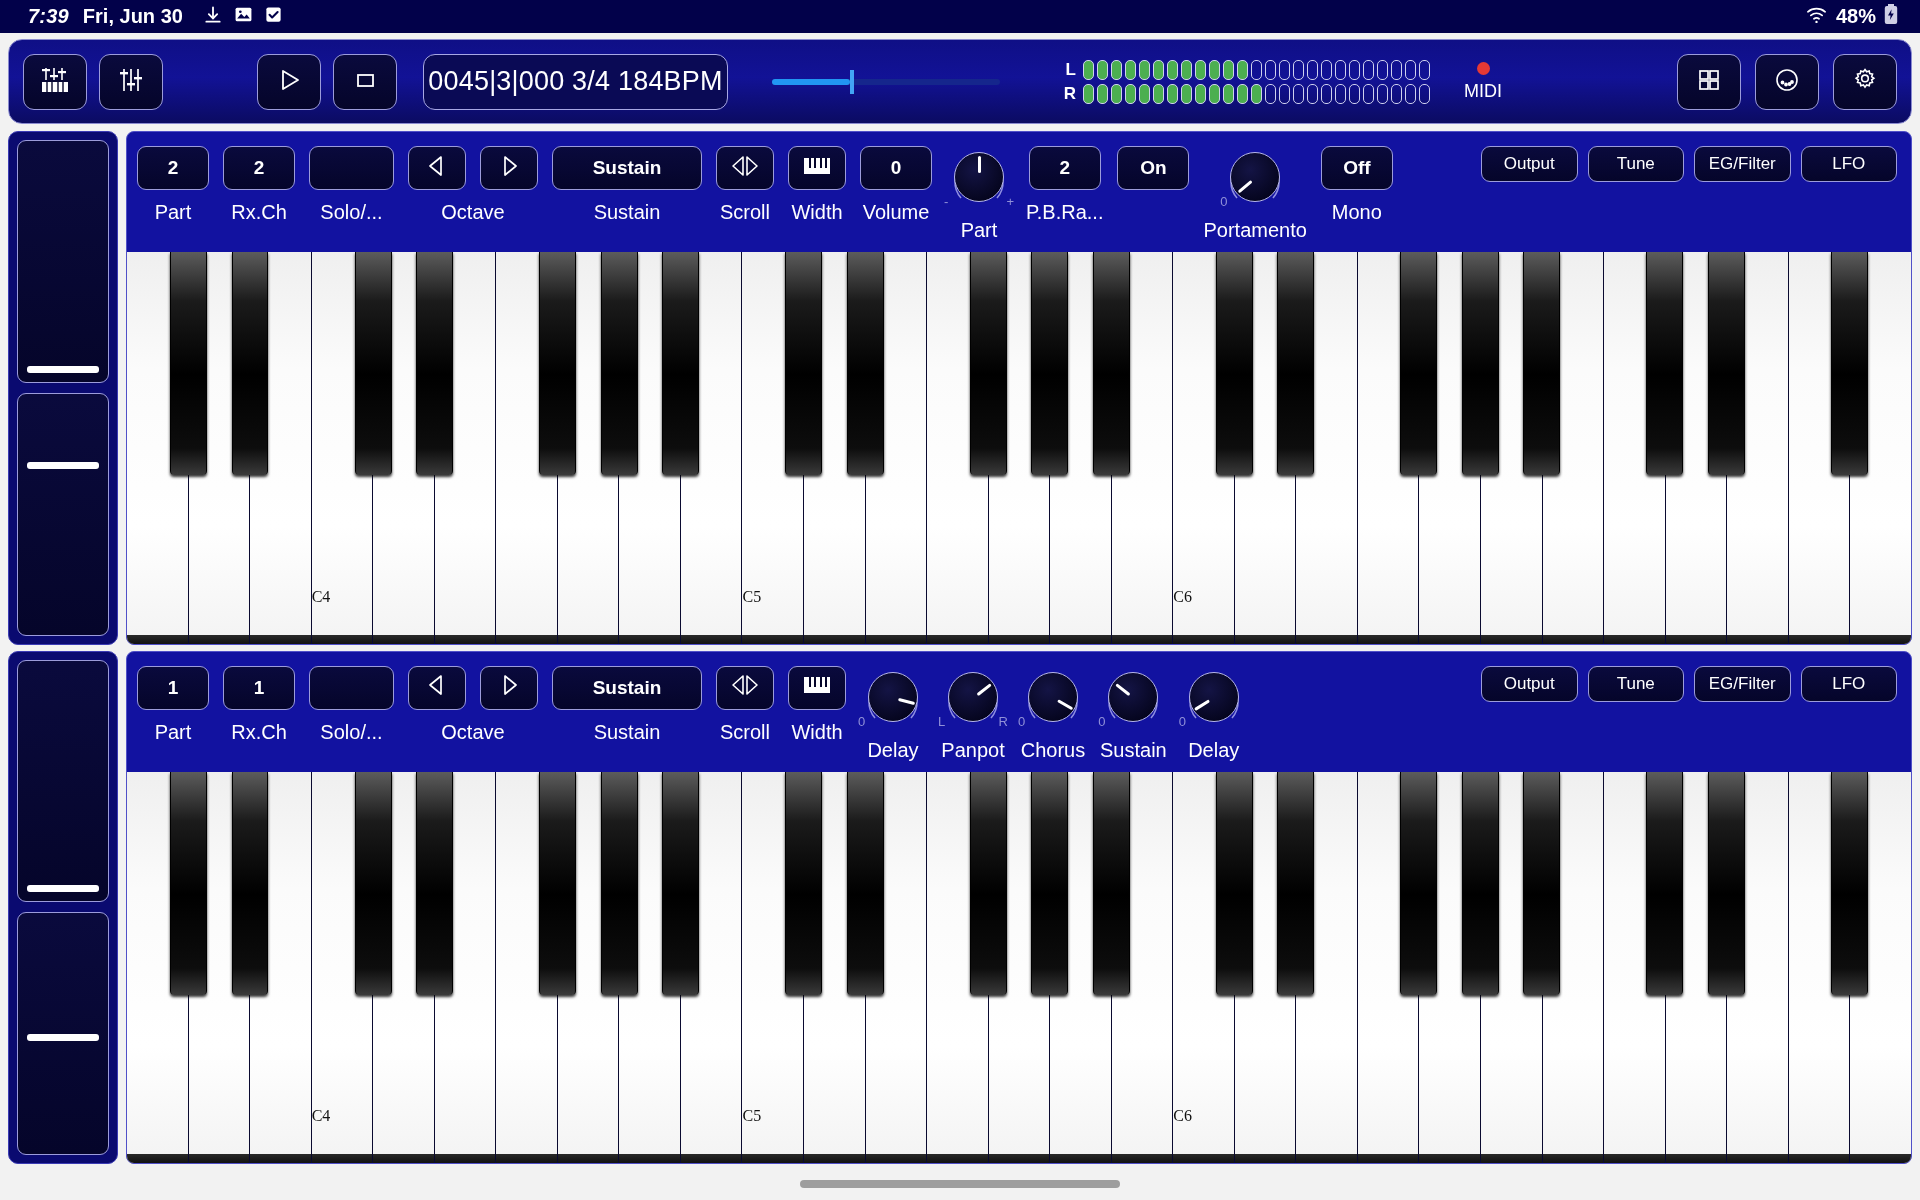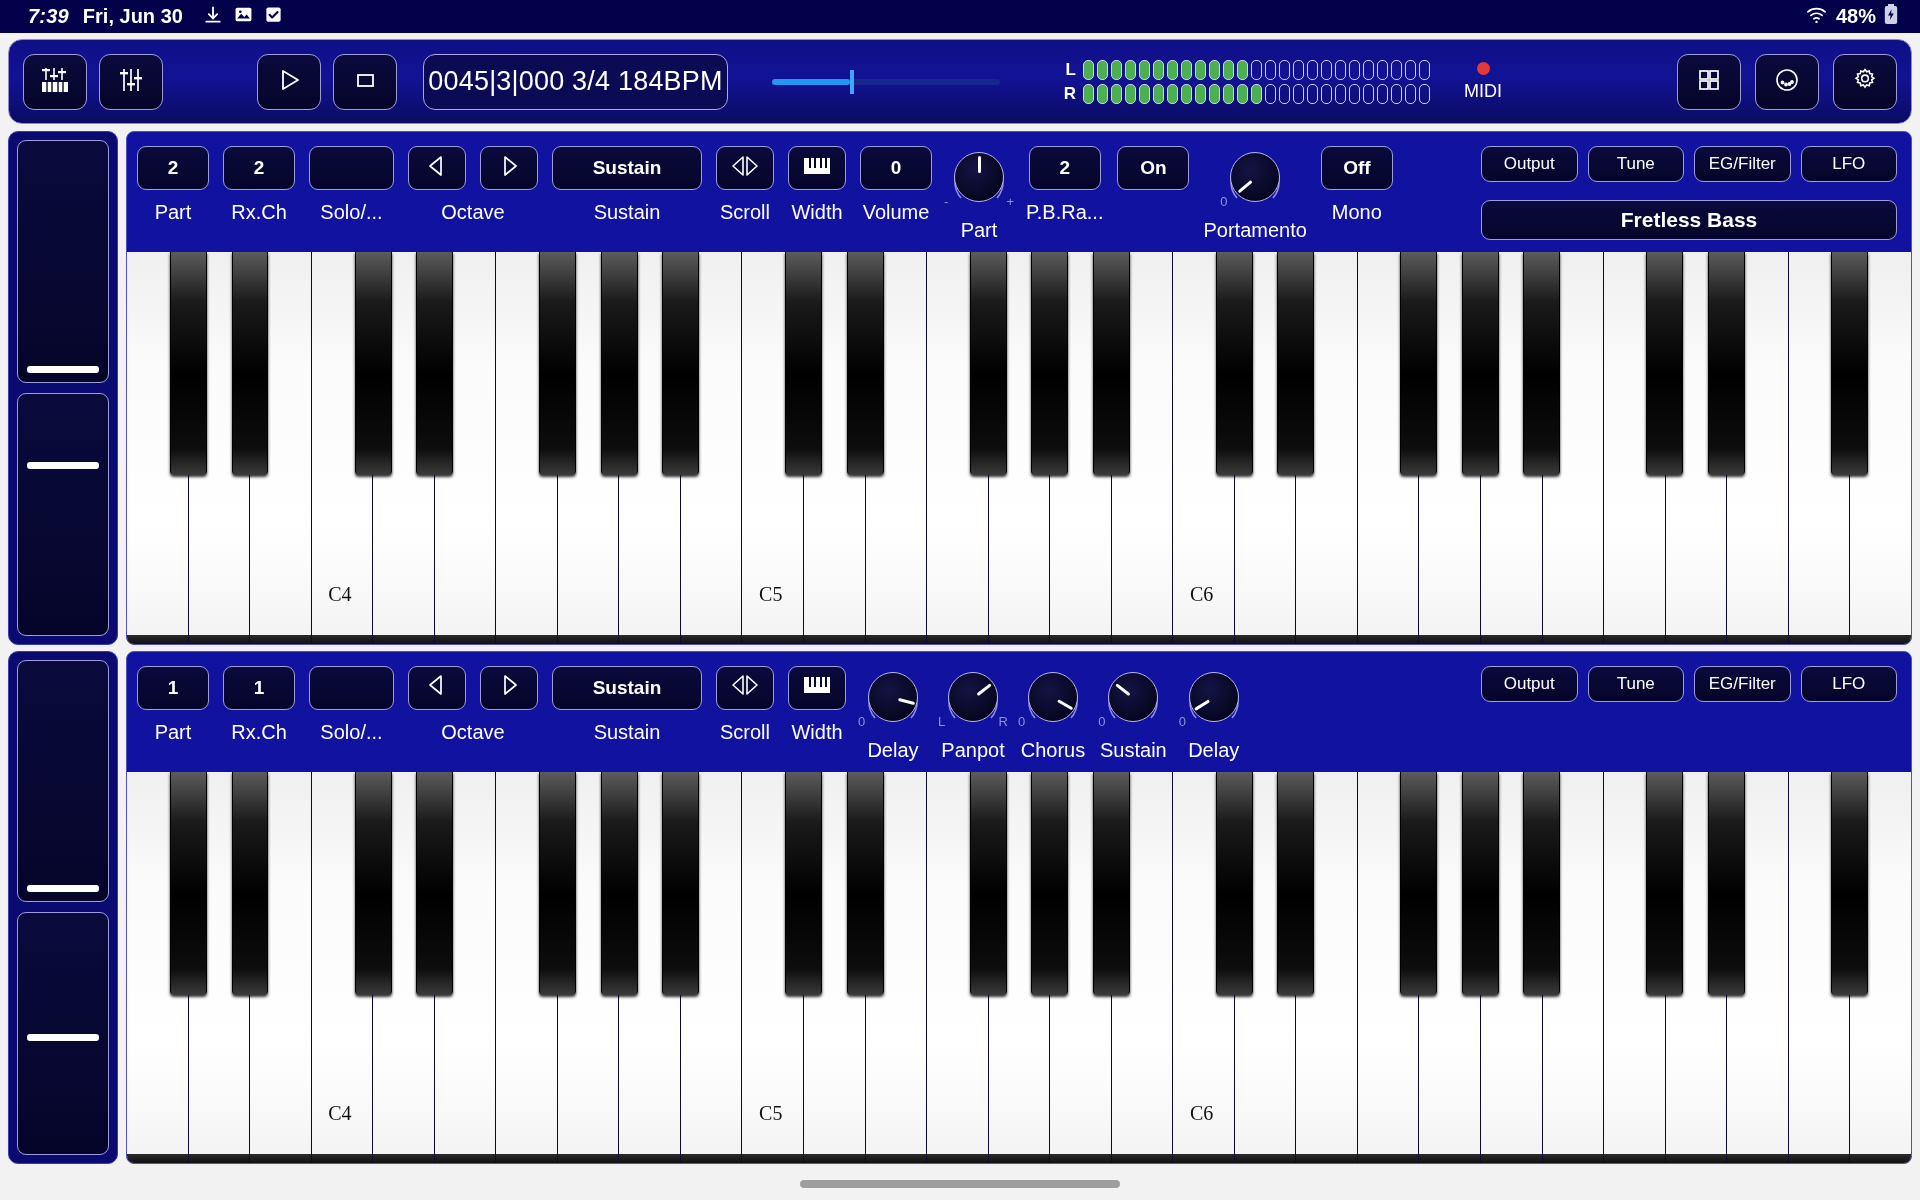--- a/index.html
+++ b/index.html
@@ -271,22 +271,21 @@
   .wkey:last-child { border-right: none; }
   .wkey::after {
     content: "";
     position: absolute; left: 0; right: 0; bottom: 0;
     height: 9px;
     background: linear-gradient(180deg,#2a2a2a 0%, #111 100%);
   }
   .wlabel {
     position: absolute;
     bottom: 38px; left: 0; right: 4px;
-    text-align: center;
-    font-size: 20px;
+    font-size: 16px;
     color: #111;
     font-family: "Liberation Serif", serif;
   }
   .blacks {
     position: absolute; top: 0; left: 0; right: 0;
     height: 57%;
     pointer-events: none;
   }
   .bkey {
     position: absolute; top: 0;
@@ -631,21 +630,20 @@
               <div class="cbtn" style="width: 72px;">Off</div>
               <span class="clabel">Mono</span>
             </div>
             <div class="tabs-area">
               <div class="tabs-row">
                 <div class="tab">Output</div>
                 <div class="tab">Tune</div>
                 <div class="tab">EG/Filter</div>
                 <div class="tab">LFO</div>
               </div>
-              <div class="instname">Fretless Bass</div>
             </div>
           </div>
           <div class="keyboard">
             <div class="whites">
               <div class="wkey"></div>
               <div class="wkey"></div>
               <div class="wkey"></div>
               <div class="wkey">
                 <span class="wlabel">C4</span>
               </div>

